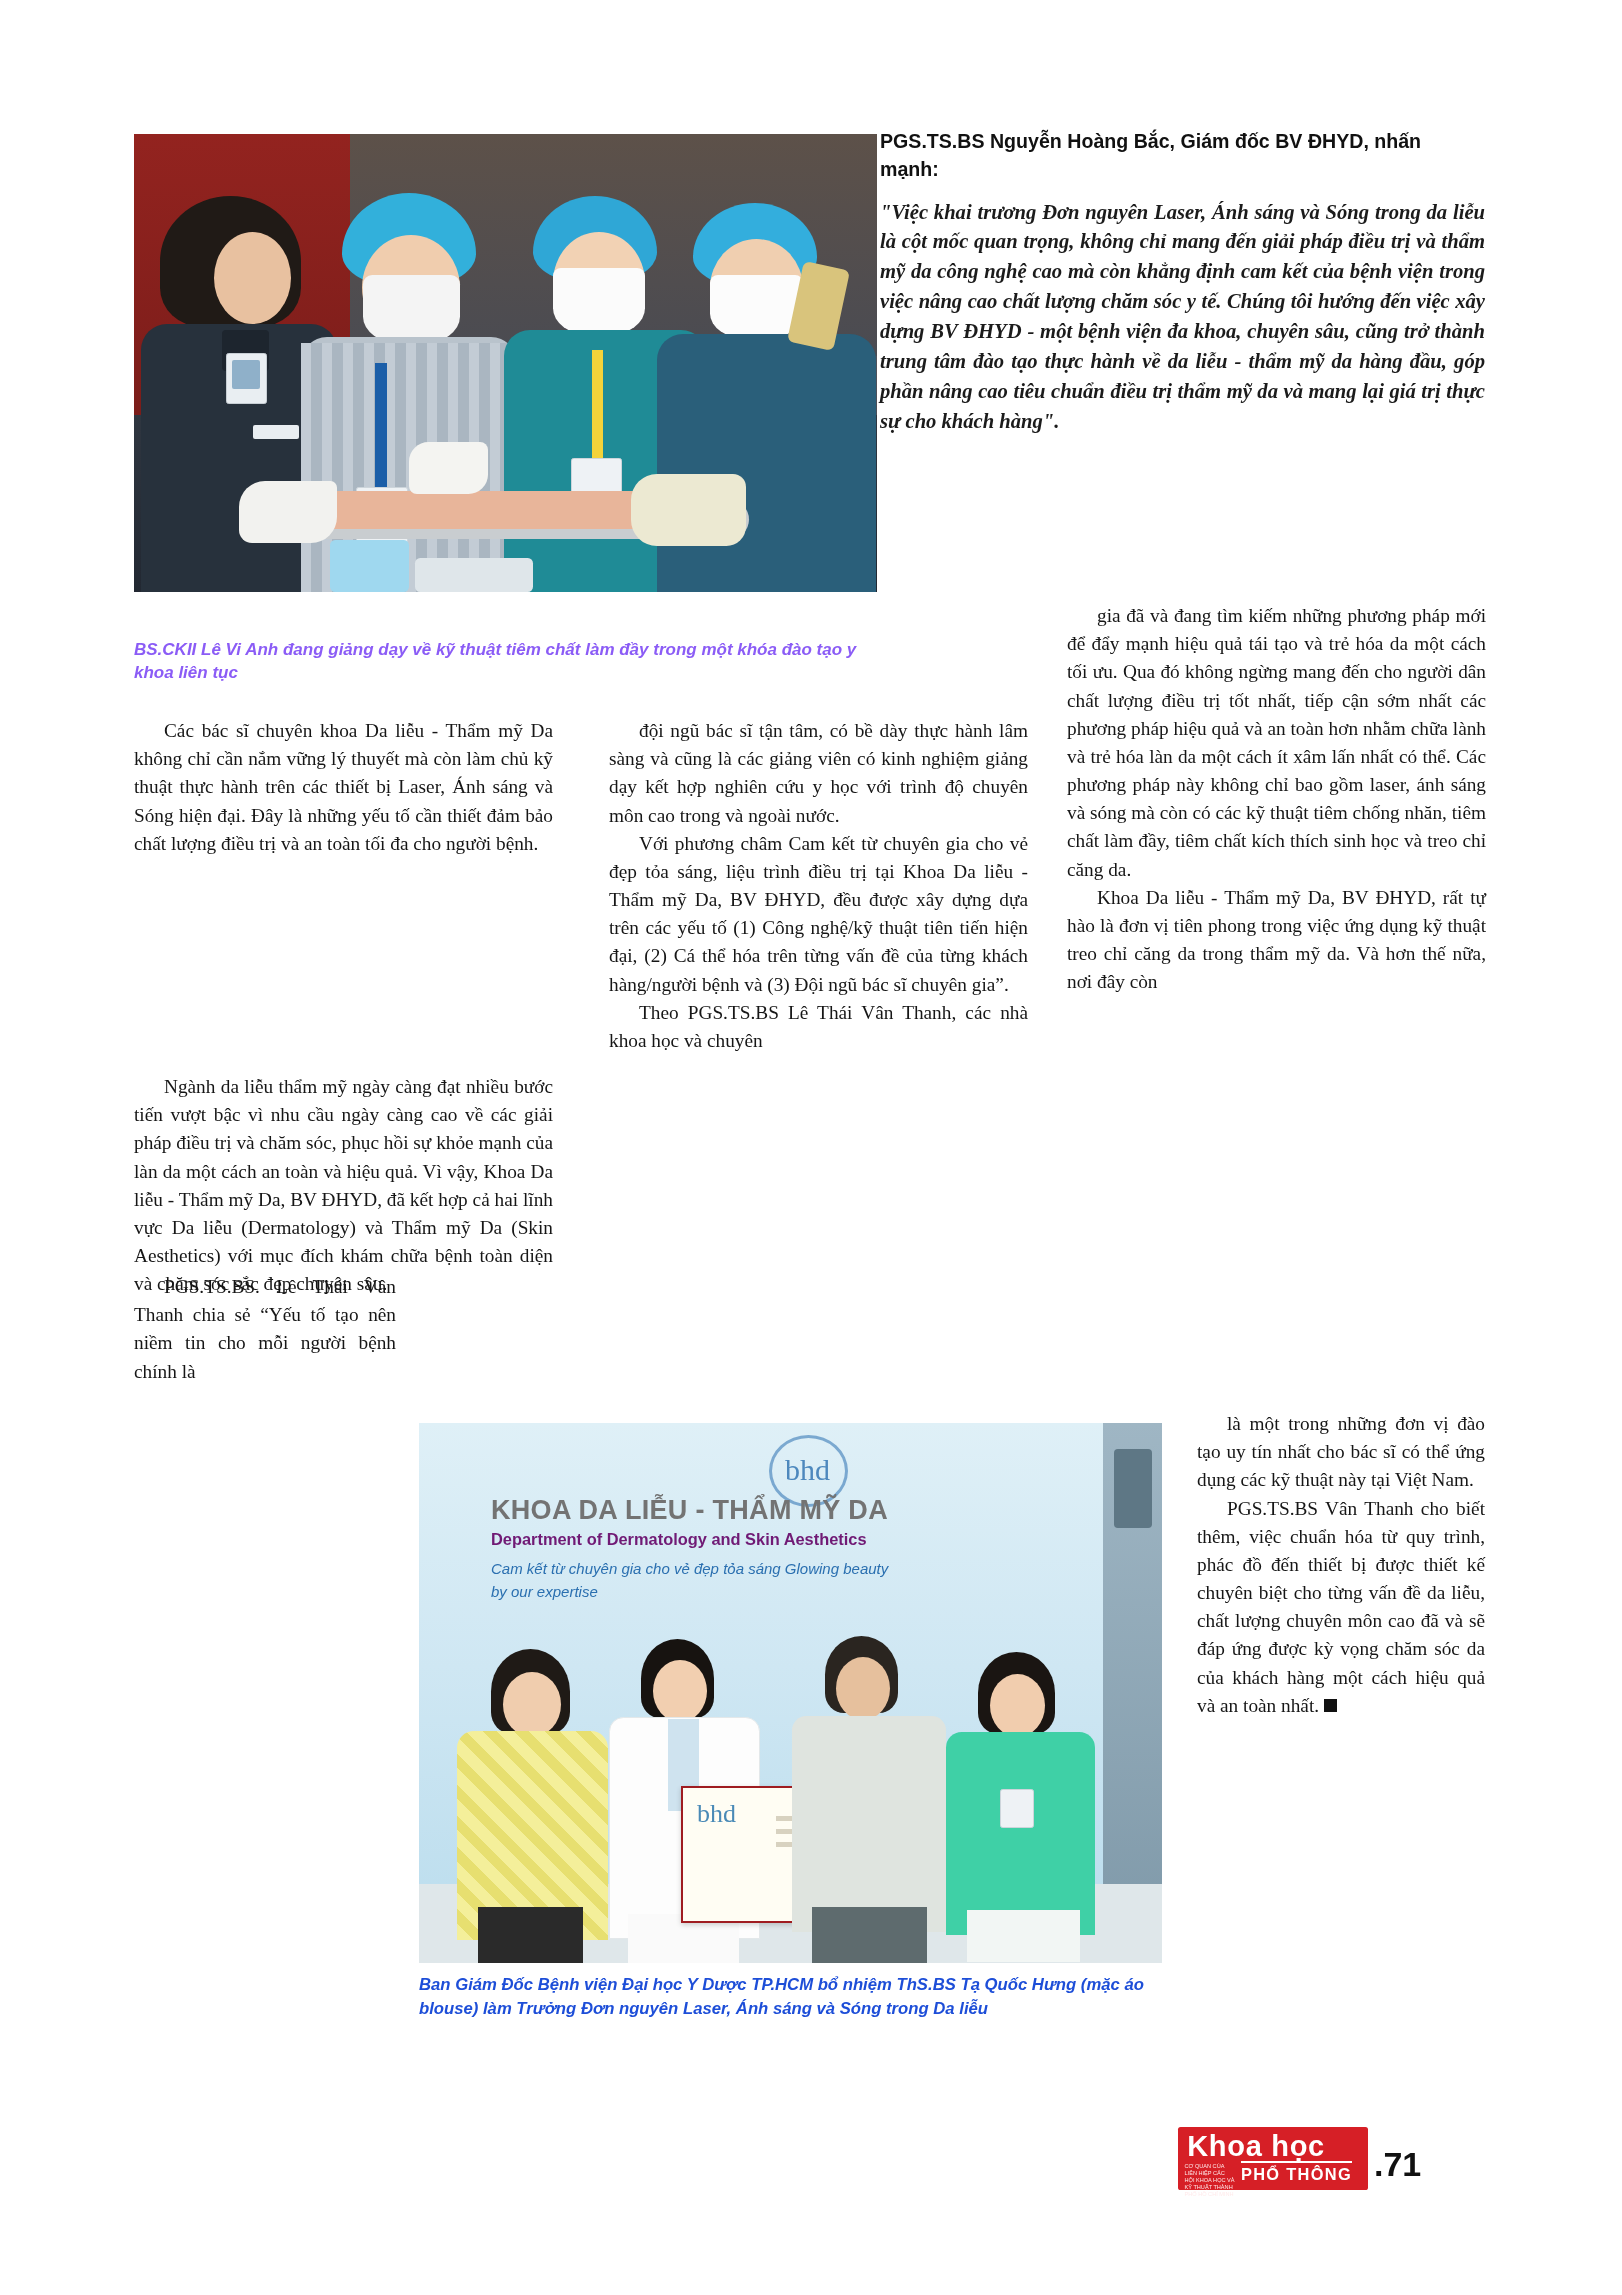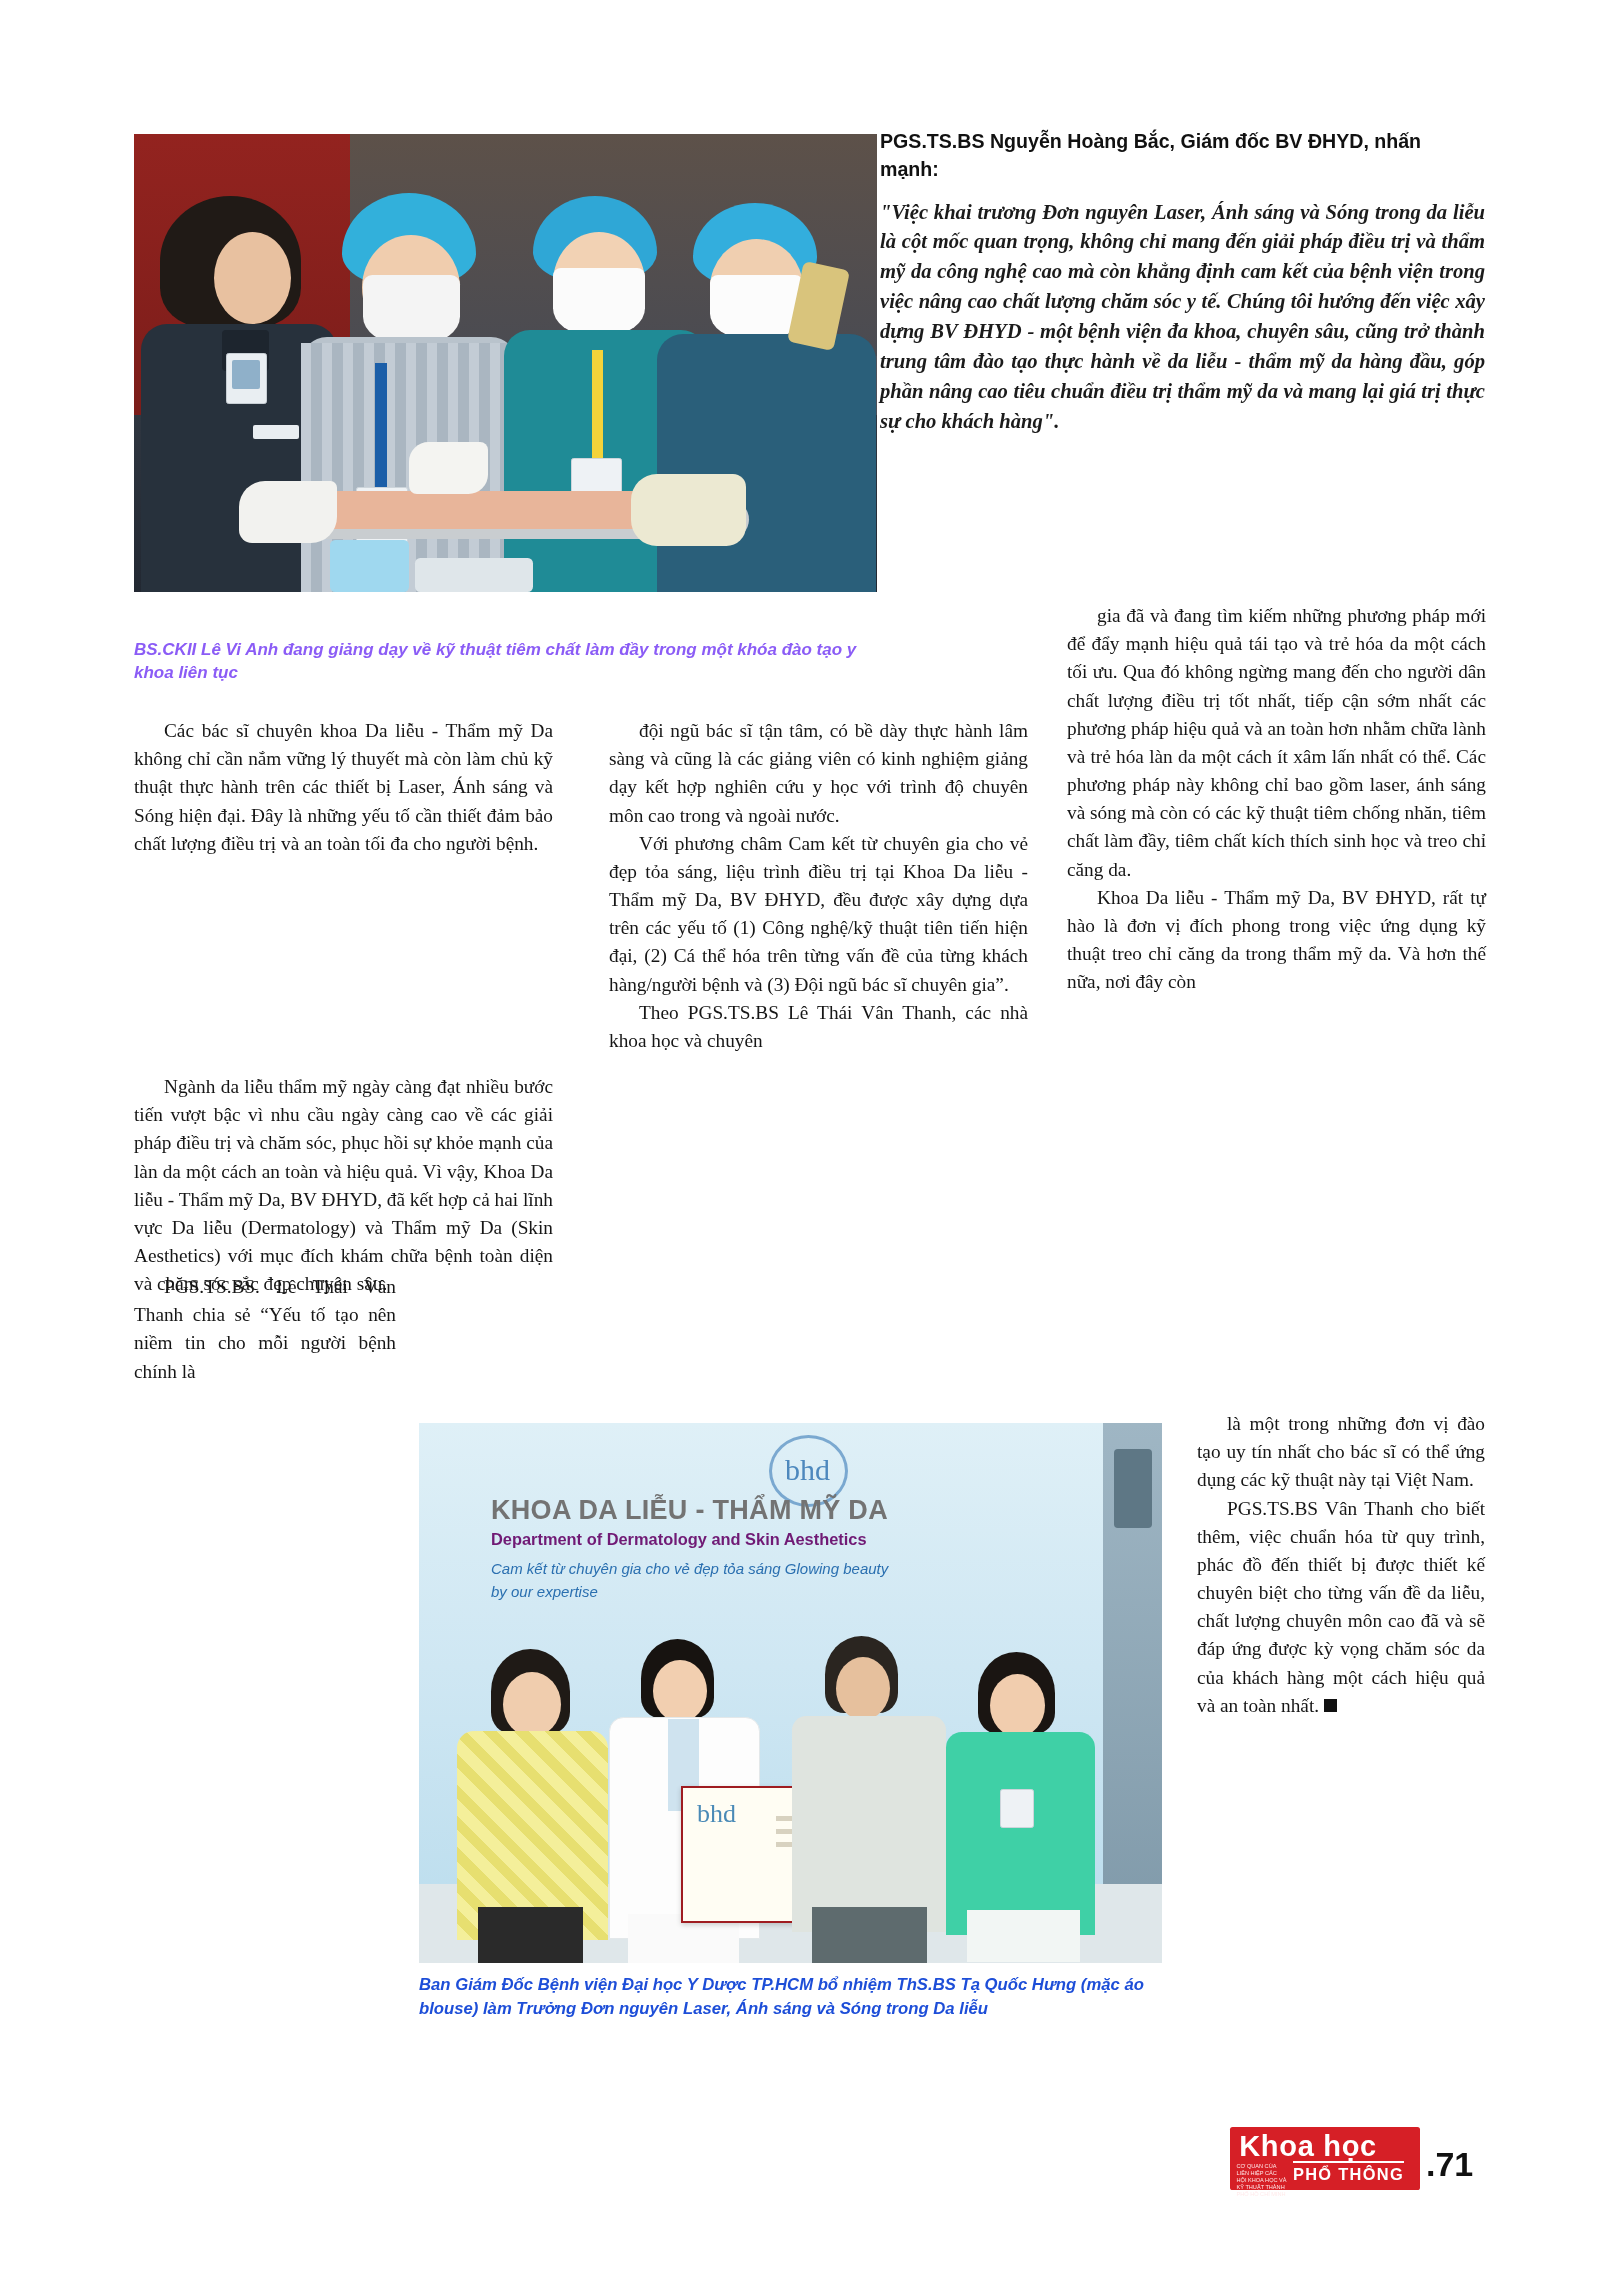--- a/index.html
+++ b/index.html
@@ -121,21 +121,21 @@
     font-weight: 700;
     font-style: italic;
     font-size: 16.7px;
     line-height: 1.42;
     color: #1d4ed8;
   }
 
   
   .footer {
     position: absolute;
-    left: 1230px; top: 2127px;
+    left: 1178px; top: 2127px;
     width: 262px; height: 79px;
   }
   .logo-box {
     position: absolute; left: 0; top: 0;
     width: 190px; height: 63px;
     background: #d61f26;
     border-radius: 2.6px;
   }
   .logo-main {
     position:absolute; left: 9.2px; top: 2.6px;
@@ -241,21 +241,21 @@
   </div>
 
   <div class="col col2">
     <p>đội ngũ bác sĩ tận tâm, có bề dày thực hành lâm sàng và cũng là các giảng viên có kinh nghiệm giảng dạy kết hợp nghiên cứu y học với trình độ chuyên môn cao trong và ngoài nước.</p>
     <p>Với phương châm Cam kết từ chuyên gia cho vẻ đẹp tỏa sáng, liệu trình điều trị tại Khoa Da liễu - Thẩm mỹ Da, BV ĐHYD, đều được xây dựng dựa trên các yếu tố (1) Công nghệ/kỹ thuật tiên tiến hiện đại, (2) Cá thể hóa trên từng vấn đề của từng khách hàng/người bệnh và (3) Đội ngũ bác sĩ chuyên gia”.</p>
     <p>Theo PGS.TS.BS Lê Thái Vân Thanh, các nhà khoa học và chuyên</p>
   </div>
 
   <div class="col col3">
     <p>gia đã và đang tìm kiếm những phương pháp mới để đẩy mạnh hiệu quả tái tạo và trẻ hóa da một cách tối ưu. Qua đó không ngừng mang đến cho người dân chất lượng điều trị tốt nhất, tiếp cận sớm nhất các phương pháp hiệu quả và an toàn hơn nhằm chữa lành và trẻ hóa làn da một cách ít xâm lấn nhất có thể. Các phương pháp này không chỉ bao gồm laser, ánh sáng và sóng mà còn có các kỹ thuật tiêm chống nhăn, tiêm chất làm đầy, tiêm chất kích thích sinh học và treo chỉ căng da.</p>
-    <p>Khoa Da liễu - Thẩm mỹ Da, BV ĐHYD, rất tự hào là đơn vị đích phong trong việc ứng dụng kỹ thuật treo chỉ căng da trong thẩm mỹ da. Và hơn thế nữa, nơi đây còn</p>
+    <p>Khoa Da liễu - Thẩm mỹ Da, BV ĐHYD, rất tự hào là đơn vị tiên phong trong việc ứng dụng kỹ thuật treo chỉ căng da trong thẩm mỹ da. Và hơn thế nữa, nơi đây còn</p>
   </div>
 
   <div class="col" style="left:1197px; top:1410px; width:288px;">
     <p>là một trong những đơn vị đào tạo uy tín nhất cho bác sĩ có thể ứng dụng các kỹ thuật này tại Việt Nam.</p>
     <p><span>PGS.TS.BS Vân Thanh cho biết thêm, việc chuẩn hóa từ quy trình, phác đồ đến thiết bị được thiết kế chuyên biệt cho từng vấn đề da liễu, chất lượng chuyên môn cao đã và sẽ đáp ứng được kỳ vọng chăm sóc da của khách hàng một cách hiệu quả và an toàn nhất.</span><span class="endmark"></span></p>
   </div>
 
   <div class="photo-bottom">
     <div class="pb-bg"></div>
 

